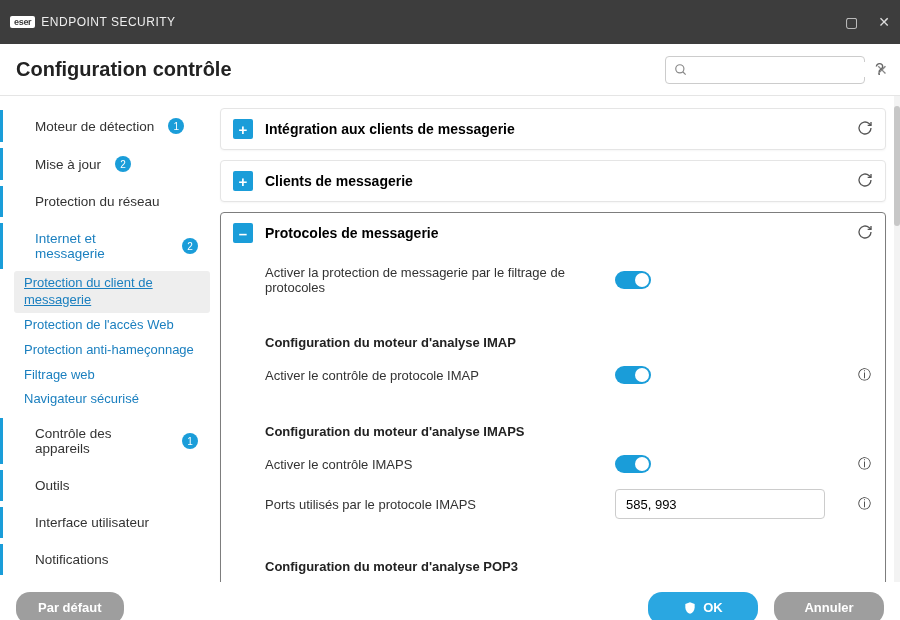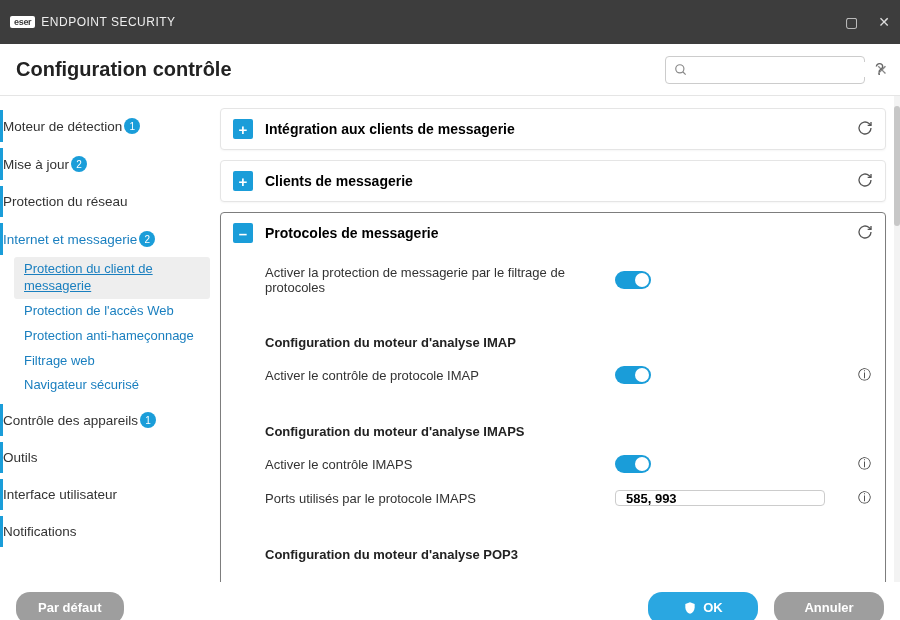--- a/index.html
+++ b/index.html
@@ -11,21 +11,21 @@
   .titlebar .winctrls span { cursor: pointer; font-size:14px;}
   .subbar { height: 52px; display: flex; align-items: center; padding: 0 16px; border-bottom:1px solid #e5e5e5;}
   .subbar h1 { font-size: 20px; font-weight: 600; color:#222;}
   .searchwrap { margin-left:auto; display:flex; align-items:center; gap:10px;}
   .searchbox { width: 200px; height:28px; border:1px solid #ccc; border-radius:4px; display:flex; align-items:center; padding:0 8px;}
   .searchbox svg { flex-shrink:0;}
   .searchbox input { border:none; outline:none; flex:1; font-size:13px; padding:0 6px;}
   .help { font-size:16px; color:#666; cursor:pointer;}
   .body { display:flex; height: calc(620px - 32px - 52px - 50px); }
   .sidebar { width: 210px; padding: 14px 0 10px 0; overflow-y:auto;}
-  .sideitem { padding: 8px 12px 8px 0; font-size:13.5px; color:#333; cursor:pointer; margin-bottom:6px; border-left:3px solid transparent; display:flex; align-items:center; gap:2px;}
+  .sideitem { padding: 8px 12px 8px 32px; font-size:13.5px; color:#333; cursor:pointer; margin-bottom:6px; border-left:3px solid transparent; display:flex; align-items:center; gap:14px;}
   .sideitem.top { border-left-color:#1a9dd9;}
   .sideitem .count { background:#1a9dd9; color:#fff; font-size:10px; min-width:16px; height:16px; border-radius:8px; display:inline-flex; align-items:center; justify-content:center; padding:0 4px;}
   .subitems { padding-left:14px; margin-top:-4px; margin-bottom:6px;}
   .subitem { padding:4px 10px 4px 10px; font-size:13px; color:#1a7fbf; cursor:pointer; line-height:1.3;}
   .subitem.active { background:#eeeeee; color:#1a7fbf; border-radius:3px;text-decoration:underline;}
   .content { flex:1; padding: 12px 8px 0 10px; overflow-y:auto; position:relative;}
   .scrolltrack { width:6px; background:#f3f3f3;}
   .scrollpill {width:6px;background:#c7c7c7;border-radius:3px;height:120px;margin-top:10px;}
   .panel { border:1px solid #e5e5e5; border-radius:4px; margin-bottom:10px; background:#fff; box-shadow:0 1px 2px rgba(0,0,0,0.04);}
   .panel.open {border:1px solid #7d7d7d;}
@@ -35,21 +35,21 @@
   .revert { margin-left:auto; color:#555; cursor:pointer;}
   .panelbody { padding:4px 12px 16px 44px;}
   .row { display:flex; align-items:center; padding:8px 0;}
   .row .label { flex:0 0 350px; font-size:13px; color:#333;}
   .row .label.bold { font-weight:600; color:#222;}
   .row .ctrl { display:flex; align-items:center;}
   .row .info { margin-left:auto; color:#333; cursor:pointer; padding-right:2px;font-size:13px;}
   .sectgap { height:24px;}
   .toggle { width:36px; height:18px; border-radius:9px; background:#1a9dd9; position:relative; cursor:pointer; display:inline-block;}
   .toggle::after { content:""; position:absolute; width:14px; height:14px; background:#fff; border-radius:50%; top:2px; right:2px; transition:all .15s;}
-  .portsinput { width:210px; height:16px; border:1px solid #ccc; border-radius:4px; padding:0 10px; font-size:13px;font-weight:bold;}
+  .portsinput { width:210px; height:30px; border:1px solid #ccc; border-radius:4px; padding:0 10px; font-size:13px;}
   .footer { height:50px; display:flex; align-items:center; padding:0 16px; background:#fff; border-top:1px solid transparent;}
   .btn { height:32px; padding:0 22px; border:none; border-radius:14px; font-size:13px; font-weight:600; cursor:pointer; display:inline-flex; align-items:center; gap:6px;}
   .btn-default { background:#9e9e9e; color:#fff;}
   .btn-primary { background:#2aa7e1; color:#fff;}
   .btn-cancel { background:#9e9e9e; color:#fff;}
   .footer .right { margin-left:auto; display:flex; gap:16px;}
   .btn-primary{min-width:110px;justify-content:center;}
   .btn-cancel{min-width:110px;justify-content:center;}
 </style>
 </head>

